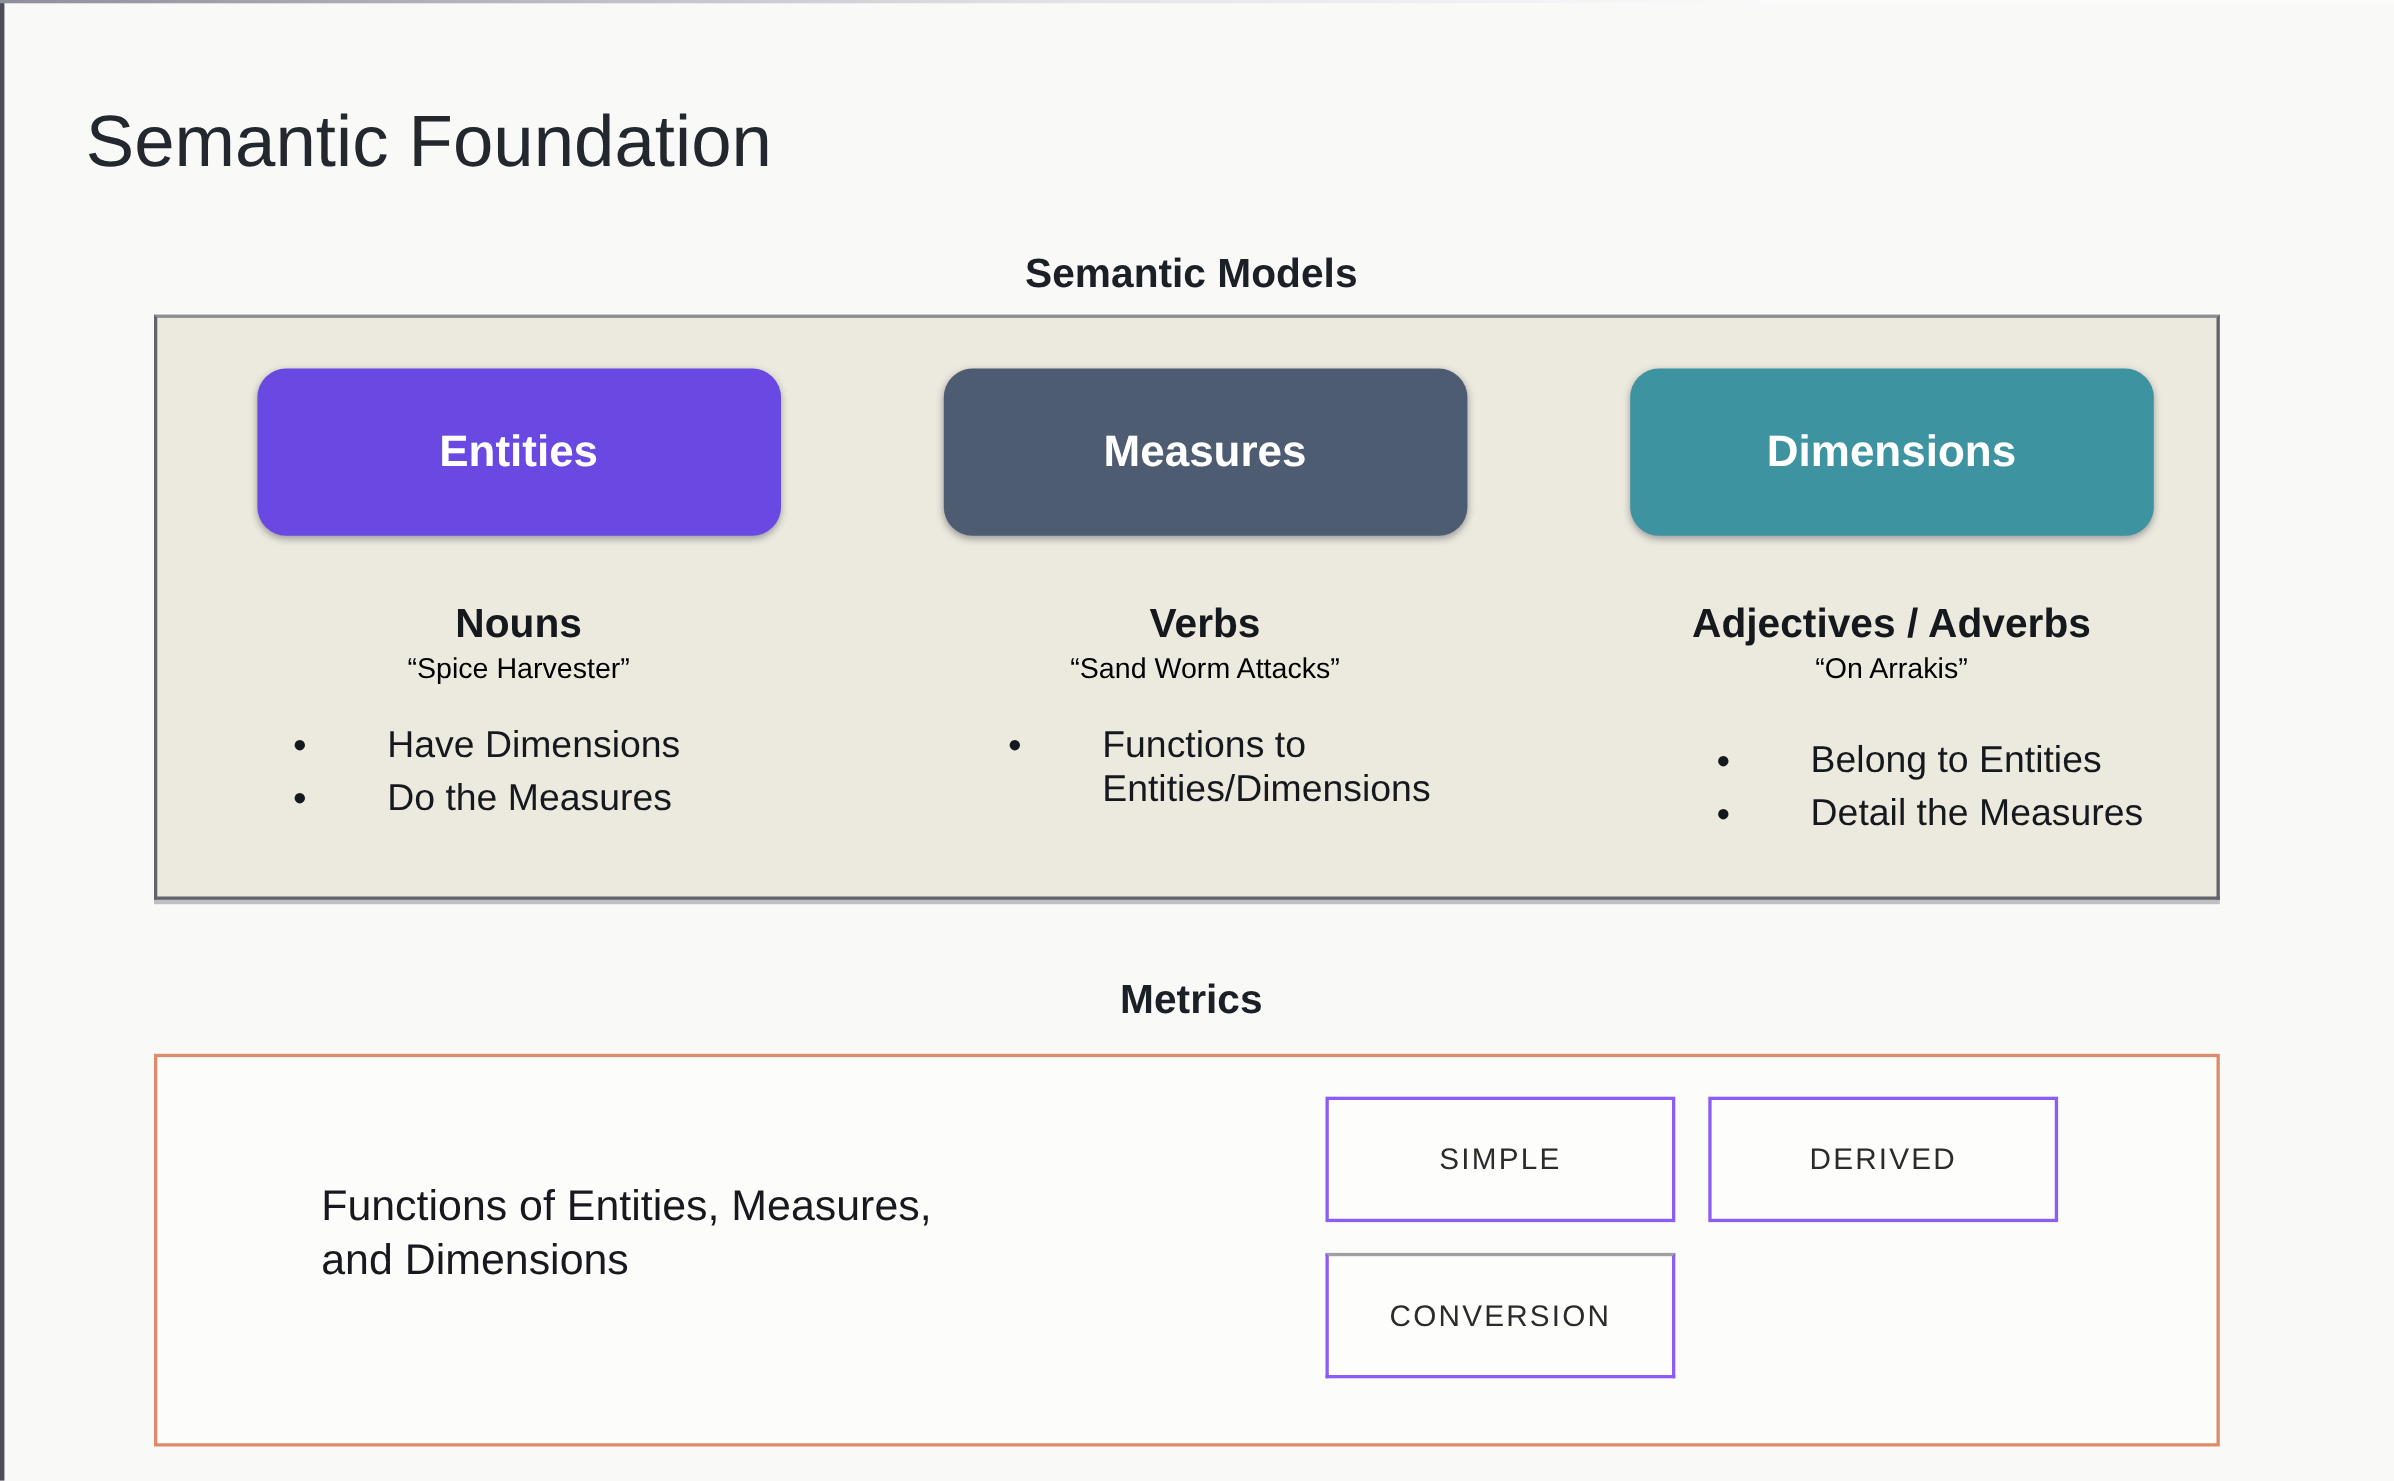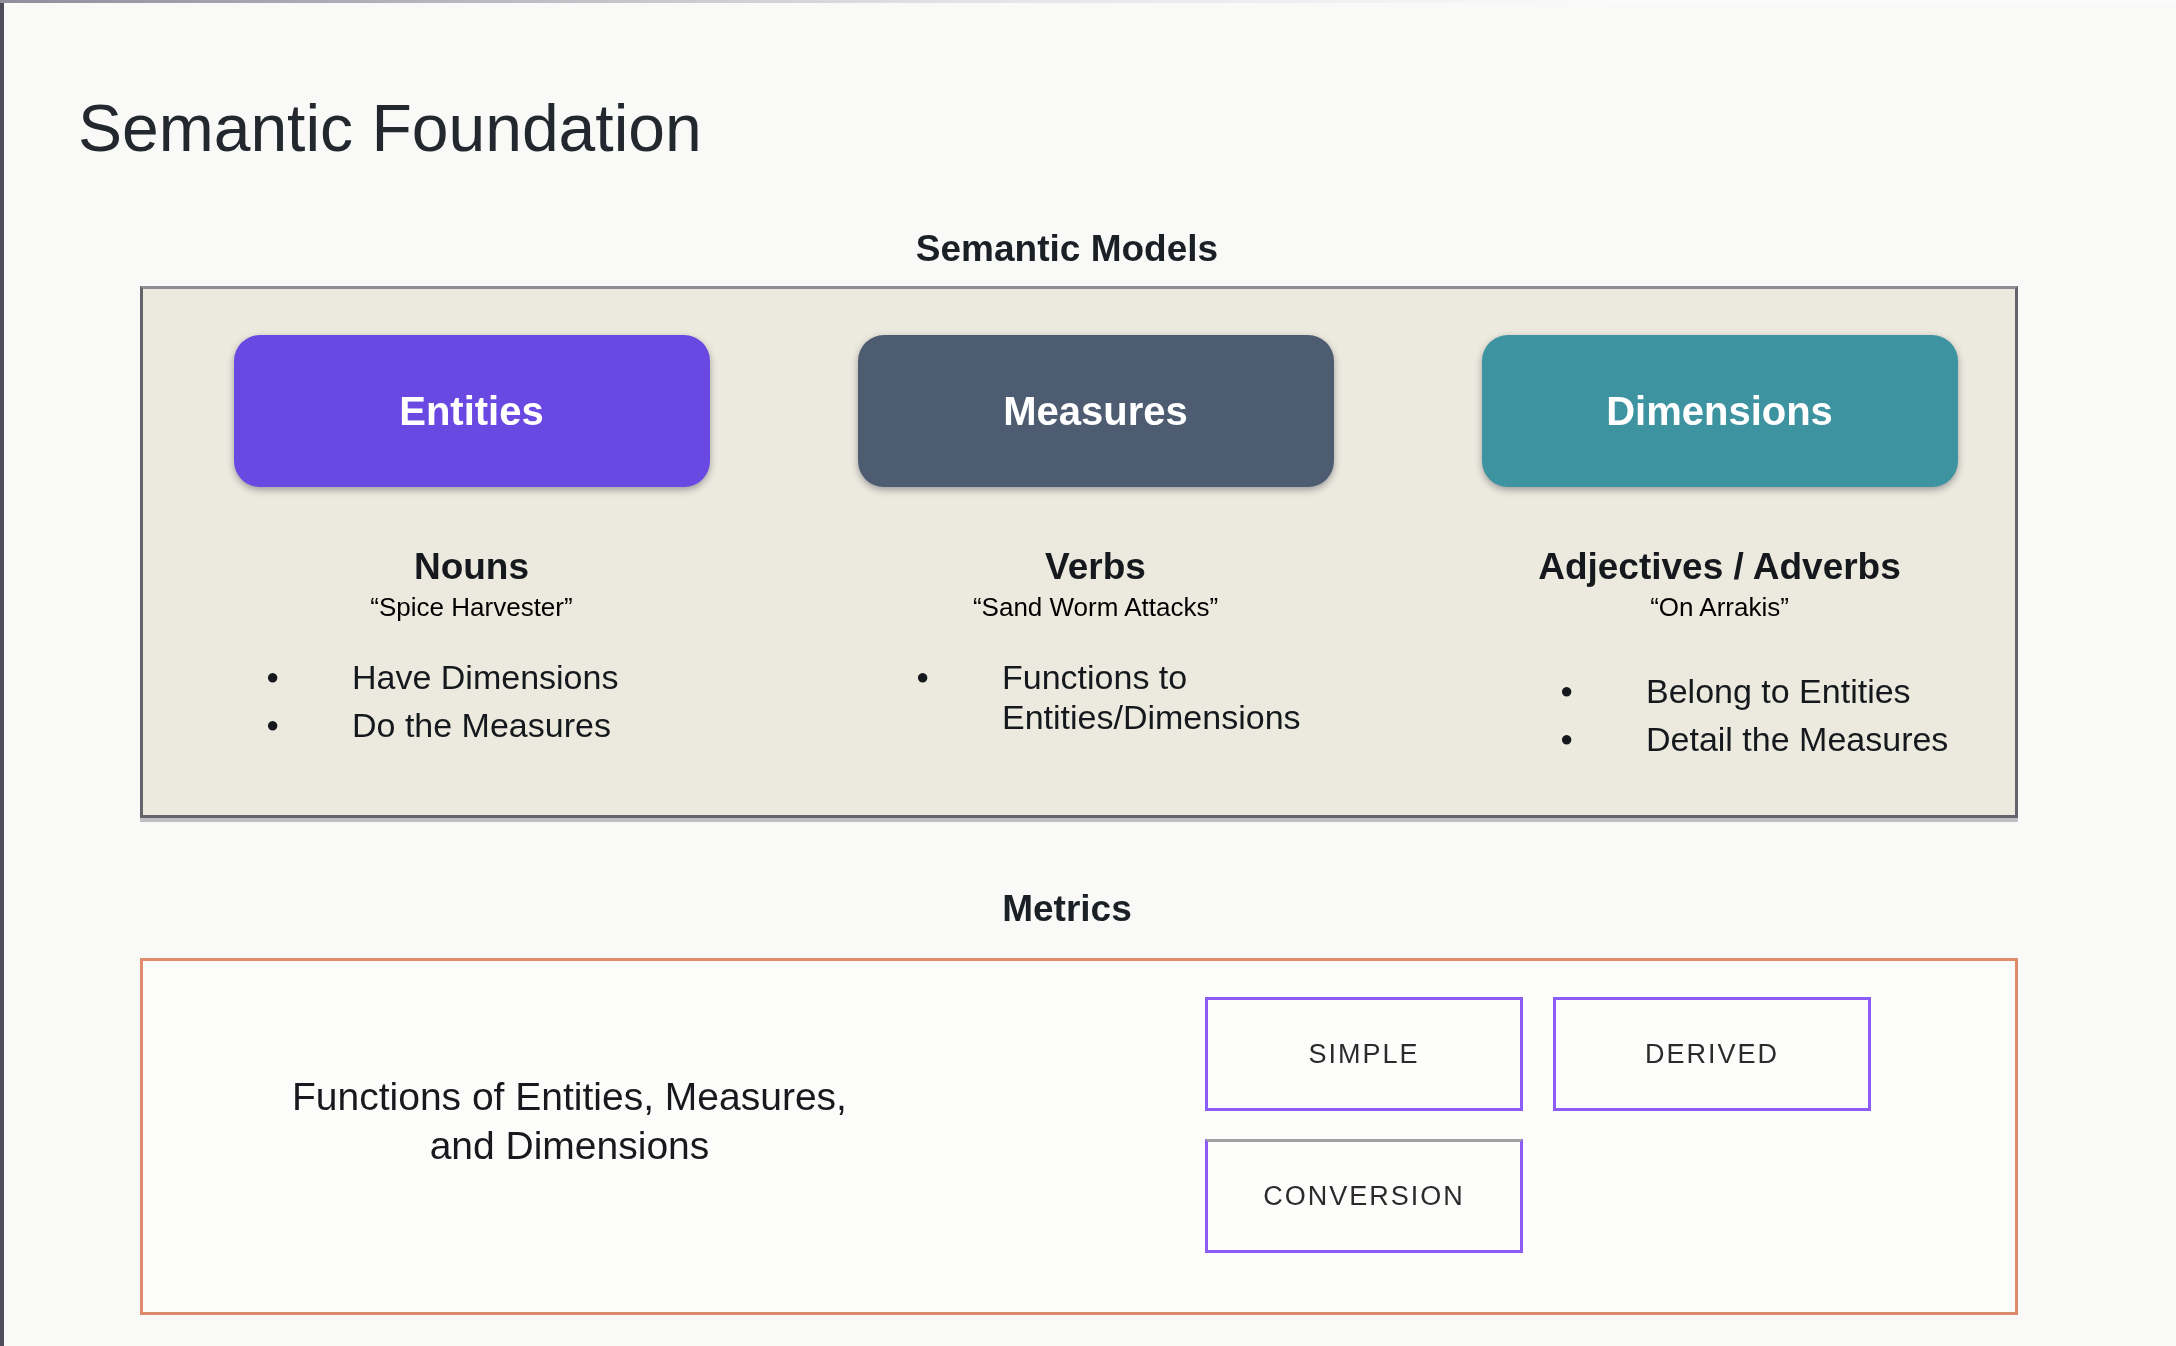--- a/index.html
+++ b/index.html
@@ -10,21 +10,21 @@
   }
   .slide{position:absolute;inset:0;}
   
   .frame-left{position:absolute;left:0;top:0;width:4px;height:100%;background:#4c4d59;}
   .frame-top{position:absolute;left:0;top:0;width:100%;height:3px;
     background:linear-gradient(to right,#8f8f9c,#e4e4e8 45%,#fbfbfb 75%);}
   
   .title{position:absolute;left:78px;top:46px;font-size:66px;font-weight:400;
     color:#23272e;letter-spacing:0px;}
   
-  .section-label{position:absolute;left:128px;width:1878px;text-align:center;
+  .section-label{position:absolute;left:144px;width:1878px;text-align:center;
     font-size:37px;font-weight:700;color:#1b1f26;}
   .models-label{top:228px;}
   .metrics-label{top:888px;}
   
   .models-panel{position:absolute;left:140px;top:286px;width:1878px;height:532px;
     box-sizing:border-box;border:3px solid #63636c;border-top-color:#8d8d93;
     box-shadow:0 4px 0 rgba(80,80,95,.35);
     display:flex;}
   .model-col{flex:1;display:flex;flex-direction:column;align-items:center;padding-top:46px;margin-left:33px;}
   .chip{width:476px;height:152px;border-radius:26px;display:flex;align-items:center;
@@ -38,21 +38,21 @@
   .model-col:nth-child(2) .bullets{margin-left:116px;}
   .model-col:nth-child(3) .bullets{margin-left:136px;margin-top:48px;}
   .bullets li{display:flex;align-items:flex-start;margin-bottom:8px;}
   .dot{width:86px;font-size:22px;line-height:40px;color:#15181d;flex:0 0 auto;}
   .bullet-text{font-size:34px;line-height:1.2;color:#15181d;}
   .model-col:nth-child(2) .bullet-text{max-width:440px;}
   
   .metrics-panel{position:absolute;left:140px;top:958px;width:1878px;height:357px;
     box-sizing:border-box;border:3px solid #dd8b6b;background:#fcfcfa;}
   .functions-text{position:absolute;left:149px;top:112px;font-size:39px;
-    line-height:1.25;color:#17191e;text-align:center;}
+    line-height:1.25;color:#17191e;}
   .metric-grid{position:absolute;left:1062px;top:36px;
     display:grid;grid-template-columns:318px 318px;grid-auto-rows:114px;
     column-gap:30px;row-gap:28px;}
   .metric-box{box-sizing:border-box;border:3px solid #8b5cf6;background:#fdfdfc;
     display:flex;align-items:center;justify-content:center;
     font-size:27px;letter-spacing:2px;color:#2b2b2b;}
   .metric-box:nth-child(n+3){border-top-color:#a0a0a2;}
 </style>
 </head>
 <body>

